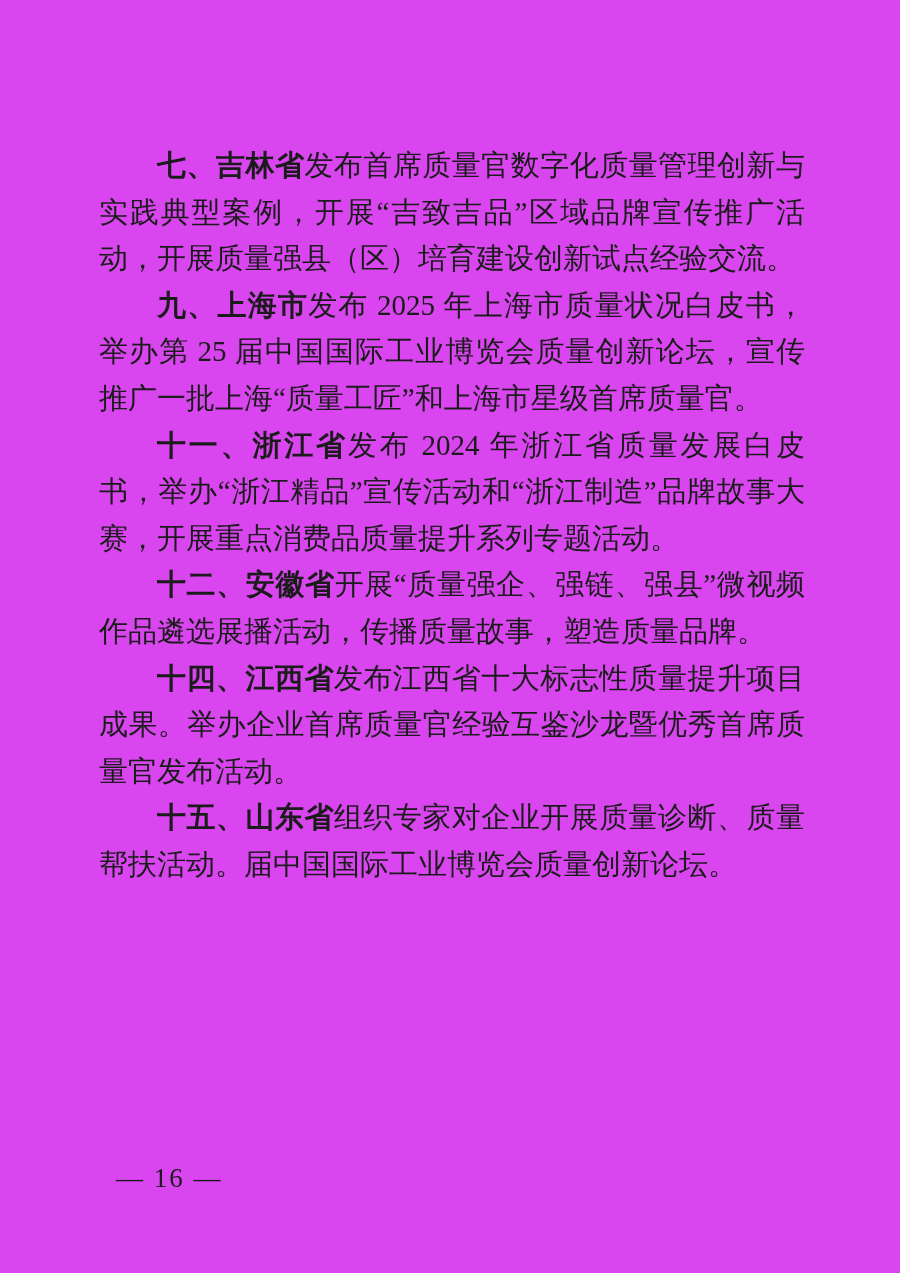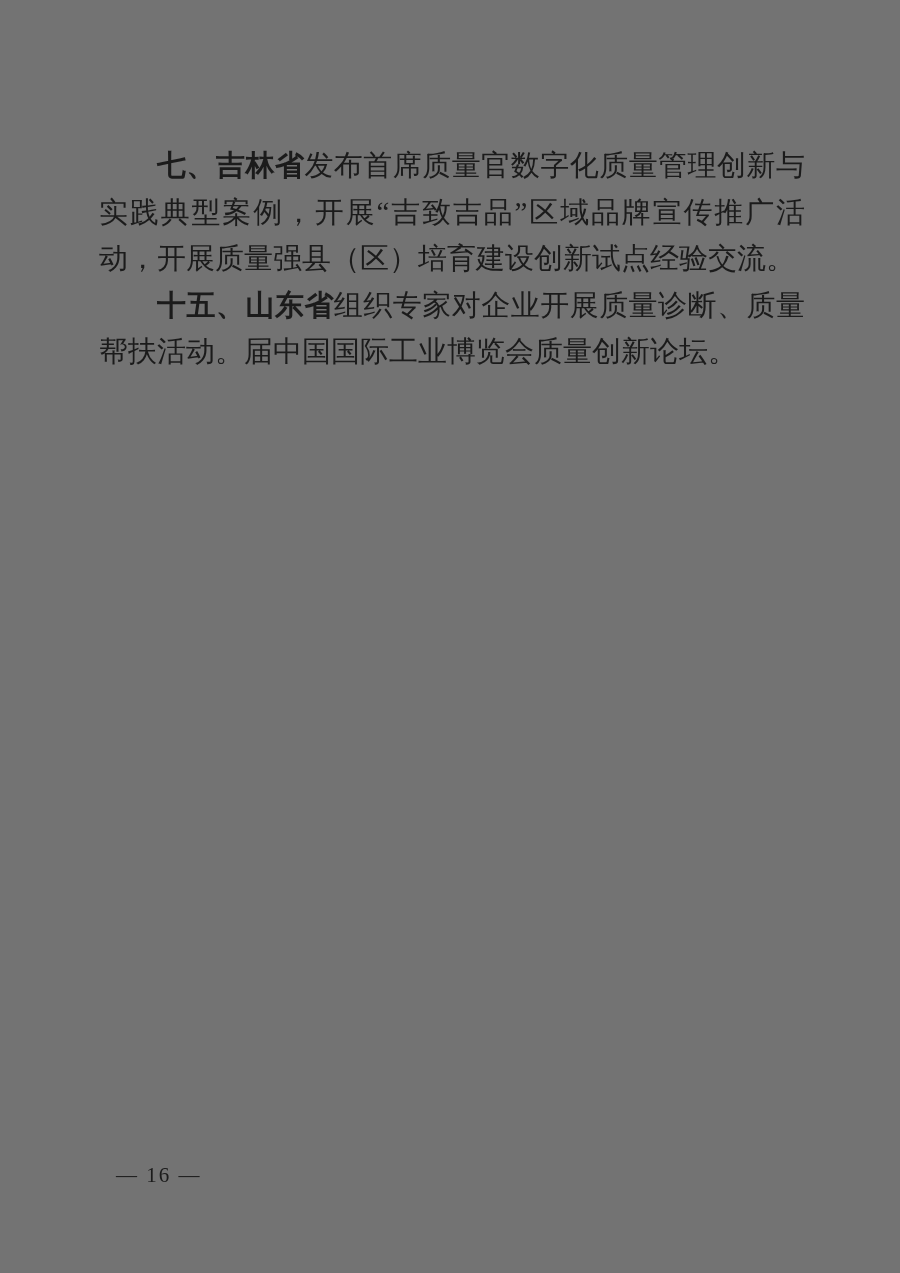--- a/index.html
+++ b/index.html
@@ -10,21 +10,21 @@
     width: 900px;
     height: 1273px;
     background: #fdfdfd;
     position: relative;
     overflow: hidden;
     font-family: "Liberation Serif", serif;
   }
   .page {
     position: absolute;
     inset: 0;
-    background: #737373;
+    background: #d946ef;
   }
   .content {
     position: absolute;
     left: 99px;
     top: 142px;
     width: 706px;
     color: #1b1b1b;
     font-size: 29px;
     line-height: 46.6px;
     text-align: justify;
@@ -36,31 +36,35 @@
     text-indent: 2em;
   }
   .lead {
     font-weight: 700;
   }
   .footer {
     position: absolute;
     left: 116px;
     top: 1163px;
     color: #1b1b1b;
-    font-size: 21px;
+    font-size: 27px;
     letter-spacing: 2px;
     white-space: pre;
     text-align: right;
   }
 </style>
 </head>
 <body>
 
 <div class="page">
 
   <div class="content">
     <p><span class="lead">七、吉林省</span><span>发布首席质量官数字化质量管理创新与实践典型案例，开展“吉致吉品”区域品牌宣传推广活动，开展质量强县（区）培育建设创新试点经验交流。</span></p>
+    <p><span class="lead">九、上海市</span><span>发布 2025 年上海市质量状况白皮书，举办第 25 届中国国际工业博览会质量创新论坛，宣传推广一批上海“质量工匠”和上海市星级首席质量官。</span></p>
+    <p><span class="lead">十一、浙江省</span><span>发布 2024 年浙江省质量发展白皮书，举办“浙江精品”宣传活动和“浙江制造”品牌故事大赛，开展重点消费品质量提升系列专题活动。</span></p>
+    <p><span class="lead">十二、安徽省</span><span>开展“质量强企、强链、强县”微视频作品遴选展播活动，传播质量故事，塑造质量品牌。</span></p>
+    <p><span class="lead">十四、江西省</span><span>发布江西省十大标志性质量提升项目成果。举办企业首席质量官经验互鉴沙龙暨优秀首席质量官发布活动。</span></p>
     <p><span class="lead">十五、山东省</span><span>组织专家对企业开展质量诊断、质量帮扶活动。届中国国际工业博览会质量创新论坛。</span></p>
   </div>
 
   <div class="footer">— 16 —</div>
 
 </div>
 
 </body></html>

